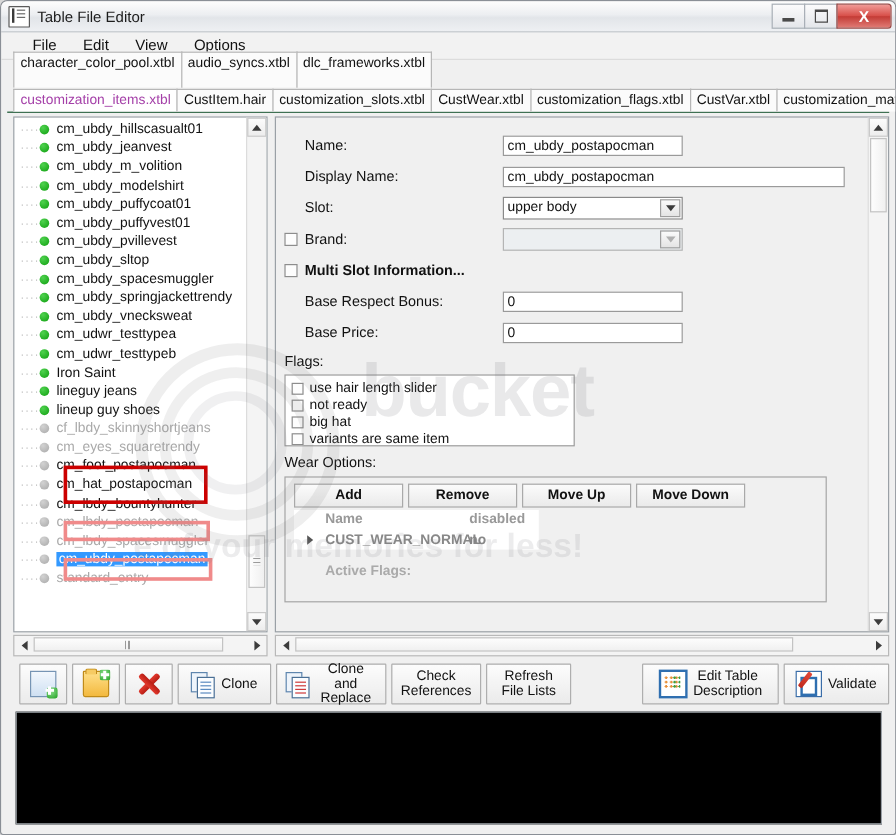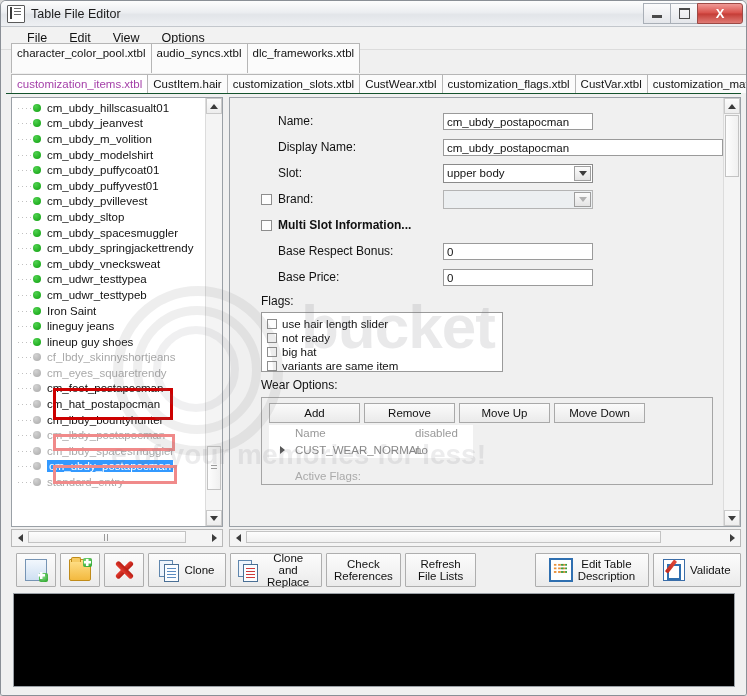--- a/index.html
+++ b/index.html
@@ -130,21 +130,21 @@
   .grip-h{width:6px;height:6px;
     background:repeating-linear-gradient(#9a9a9a,#9a9a9a 1px,transparent 1px,transparent 3px);}
   .grip-v{width:6px;height:7px;
     background:repeating-linear-gradient(90deg,#9a9a9a,#9a9a9a 1px,transparent 1px,transparent 3px);}
 
   
   .detailpane{
     flex:1;margin-left:6px;background:#f0f0f0;border:1px solid #9aa0a6;
     box-sizing:border-box;position:relative;overflow:hidden;
   }
-  .form{position:absolute;left:0;top:0;right:17px;bottom:0;padding:10px 0 0 0;margin-left:24px;}
+  .form{position:absolute;left:0;top:0;right:17px;bottom:0;padding:10px 0 0 0;}
 
   .frow{display:flex;align-items:center;height:26px;padding-left:7px;}
   .fcheck{
     width:11px;height:11px;border:1px solid #8d8d8d;background:#fdfdfd;
     margin-right:6px;flex:none;box-sizing:border-box;
   }
   .flabel{width:182px;font-size:12px;color:#111;flex:none;}
   .flabel.indent{padding-left:17px;width:165px;}
   .flabel.bold{font-weight:bold;width:auto;}
   .ftext{
@@ -169,23 +169,24 @@
   .seclabel{padding-left:7px;font-size:12px;color:#111;margin-top:4px;}
 
   .flagbox{
     margin:4px 0 0 7px;width:242px;height:60px;background:#fff;
     border:1px solid #9a9a9a;box-sizing:border-box;padding:4px 0 0 5px;
   }
   .flagitem{display:flex;align-items:center;height:14px;font-size:11.5px;color:#111;}
   .flagitem .fcheck{width:10px;height:10px;margin-right:5px;}
 
   .wearbox{
-    margin:5px 0 0 7px;width:452px;height:88px;background:#f0f0f0;
+    margin:5px 0 0 7px;width:452px;height:105px;background:#f0f0f0;
     border:1px solid #a5a5a5;box-sizing:border-box;padding:5px 0 0 7px;
     position:relative;
+    font-weight:bold;
   }
   .wbtnrow{display:flex;gap:4px;}
   .wobtn{
     width:91px;height:20px;box-sizing:border-box;
     background:linear-gradient(#fbfbfb,#eaeaea);
     border:1px solid #a9a9a9;font-size:11.5px;color:#111;
     display:flex;align-items:center;justify-content:center;
   }
   .grid{margin-top:2px;width:204px;background:#fff;}
   .grid-head{display:flex;height:16px;align-items:center;font-size:11.5px;color:#999;}

